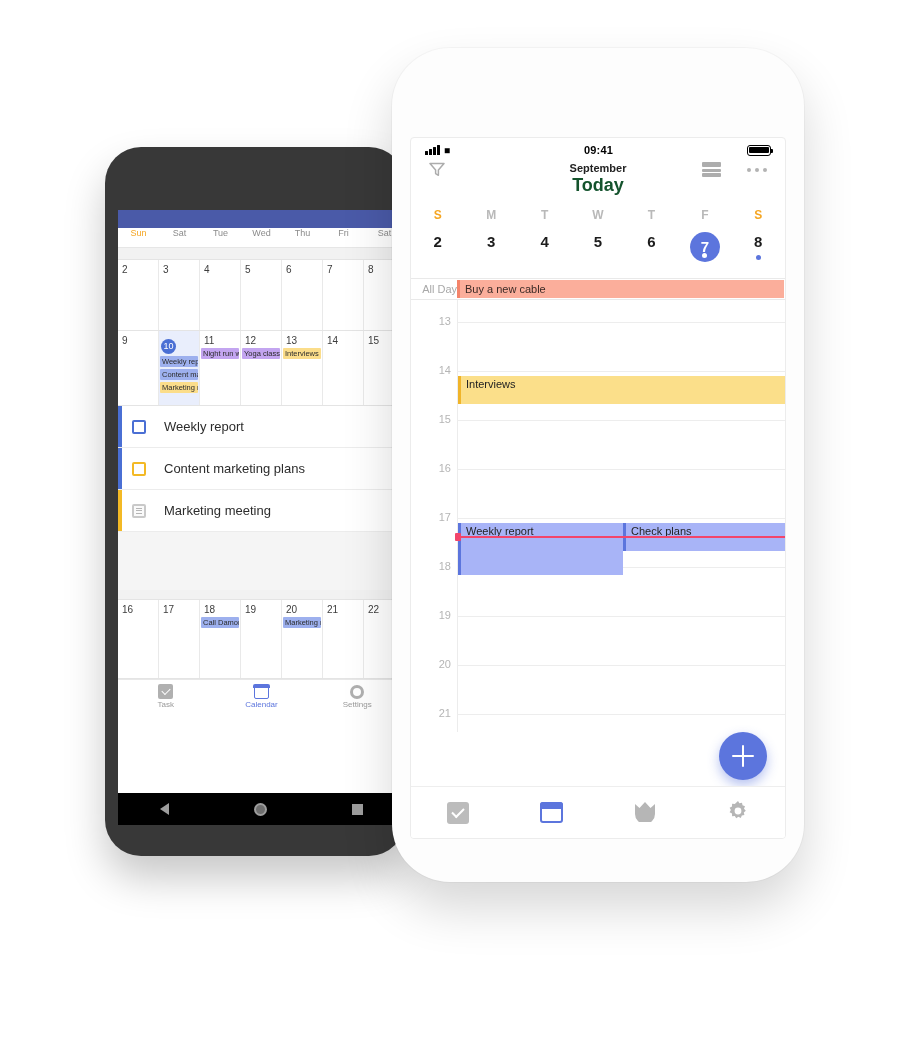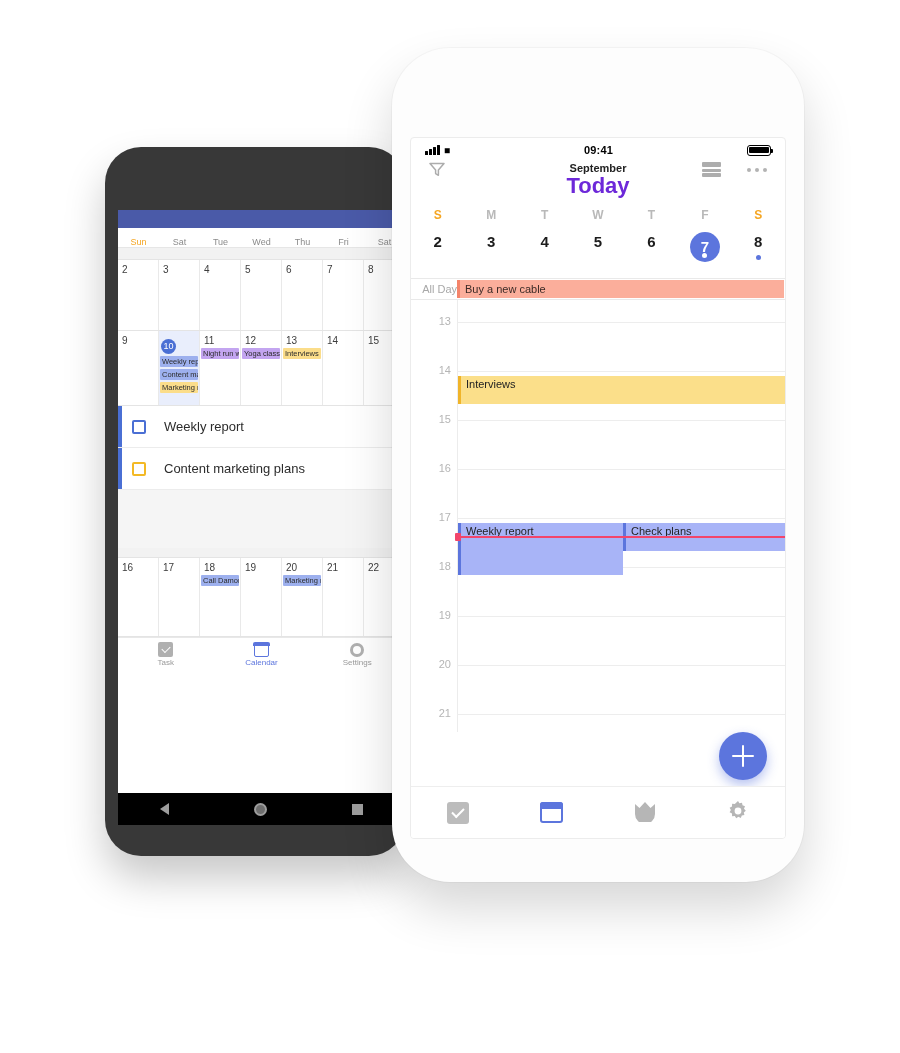--- a/index.html
+++ b/index.html
@@ -44,21 +44,21 @@
   .ic-cal-num::before{
     content:""; position:absolute; top:0; left:0; right:0; height:5px; background:#5c75dd;
   }
   .ic-cal-num span{ font-size:7px; color:#5c75dd; line-height:12px; font-weight:bold;}
   .ic-grid { width:19px; height:17px; border:2px solid #fff; border-radius:2px; background:#fff;
              display:grid; grid-template-columns:repeat(3,1fr); grid-template-rows: 4px 1fr 1fr; gap:1px; padding:1px;}
   .ic-grid i{ background:#5c75dd; display:block; }
   .ic-grid i:nth-child(-n+3){ background:#5c75dd; }
 
   #android-weekhdr {
-    display:flex; height:20px; align-items:flex-end;
+    display:flex; height:20px; align-items:flex-start;
     font-size: 9px; color:#8b8b8b; border-bottom:1px solid #e6e6e6; background:#fff;
   }
   #android-weekhdr div { flex:1; text-align:center; }
   #android-weekhdr div.sun { color:#f5a623; }
 
   .and-weekrow { display:flex; border-bottom:1px solid #e4e4e4; }
   .and-daycell {
     flex:1; min-width:0; height:70px; border-right:1px solid #e9e9e9;
     padding:4px 0 0 0; position:relative; background:#fff;
   }
@@ -136,21 +136,21 @@
   .ios-wifi { margin-left:5px; font-size:11px; line-height:11px; }
   .ios-time { flex:1; text-align:center; letter-spacing:.2px; }
   .ios-batt { width:24px; height:11px; border:1.2px solid #000; border-radius:3px; padding:1.3px; position:relative; }
   .ios-batt i { display:block; height:100%; width:100%; background:#000; border-radius:1px; }
   .ios-batt::after{ content:""; position:absolute; right:-3px; top:3.5px; width:1.6px; height:4px; background:#000; border-radius:0 1px 1px 0; }
 
   #ios-navbar { height:46px; display:flex; align-items:flex-start; padding:0 18px; position:relative; }
   .ios-funnel { width:16px; height:15px; }
   .ios-titleblock { position:absolute; left:0; right:0; text-align:center; pointer-events:none; }
   .ios-sub { font-size:11px; color:#222; font-weight:bold; line-height:13px; }
-  .ios-title { font-size:22px; color:#6d28d9; font-weight:bold; line-height:21px; }
+  .ios-title { font-size:18px; color:#14532d; font-weight:bold; line-height:21px; }
   .ios-right { margin-left:auto; display:flex; align-items:center; gap:26px; }
   .ic-stack { width:19px; height:15px; display:flex; flex-direction:column; justify-content:space-between; }
   .ic-stack i { display:block; background:#adadad; border-radius:1px; }
   .ic-stack i:nth-child(1){ height:5px; }
   .ic-stack i:nth-child(2){ height:3px; }
   .ic-stack i:nth-child(3){ height:4px; }
   .ic-dots { display:flex; gap:4px; }
   .ic-dots i { width:4px;height:4px;border-radius:50%;background:#b3b3b3; display:block; }
 
   #ios-dowrow { display:flex; height:24px; }
@@ -287,20 +287,29 @@
       <div id="android-tasklist">
           <div class="and-task">
             <span class="leftbar" style="background: rgb(74, 111, 212);"></span>
             <span class="tbox"></span>
             <span class="tlabel">Weekly report</span>
           </div>
           <div class="and-task">
             <span class="leftbar" style="background: rgb(74, 111, 212);"></span>
             <span class="tbox yellow"></span>
             <span class="tlabel">Content marketing plans</span>
+          </div>
+          <div class="and-task">
+            <span class="leftbar" style="background: rgb(243, 185, 37);"></span>
+            <span class="tbox note">
+              <i></i>
+              <i></i>
+              <i></i>
+            </span>
+            <span class="tlabel">Marketing meeting</span>
           </div>
         </div>
 
       <div class="and-filler" style="height:58px"></div>
 
       <div class="and-spacerrow" style="height:10px"></div>
       <div id="android-weeks3">
           <div class="and-weekrow">
             <div class="and-daycell" style="height: 78px;">
               <span class="and-daynum">16</span>

